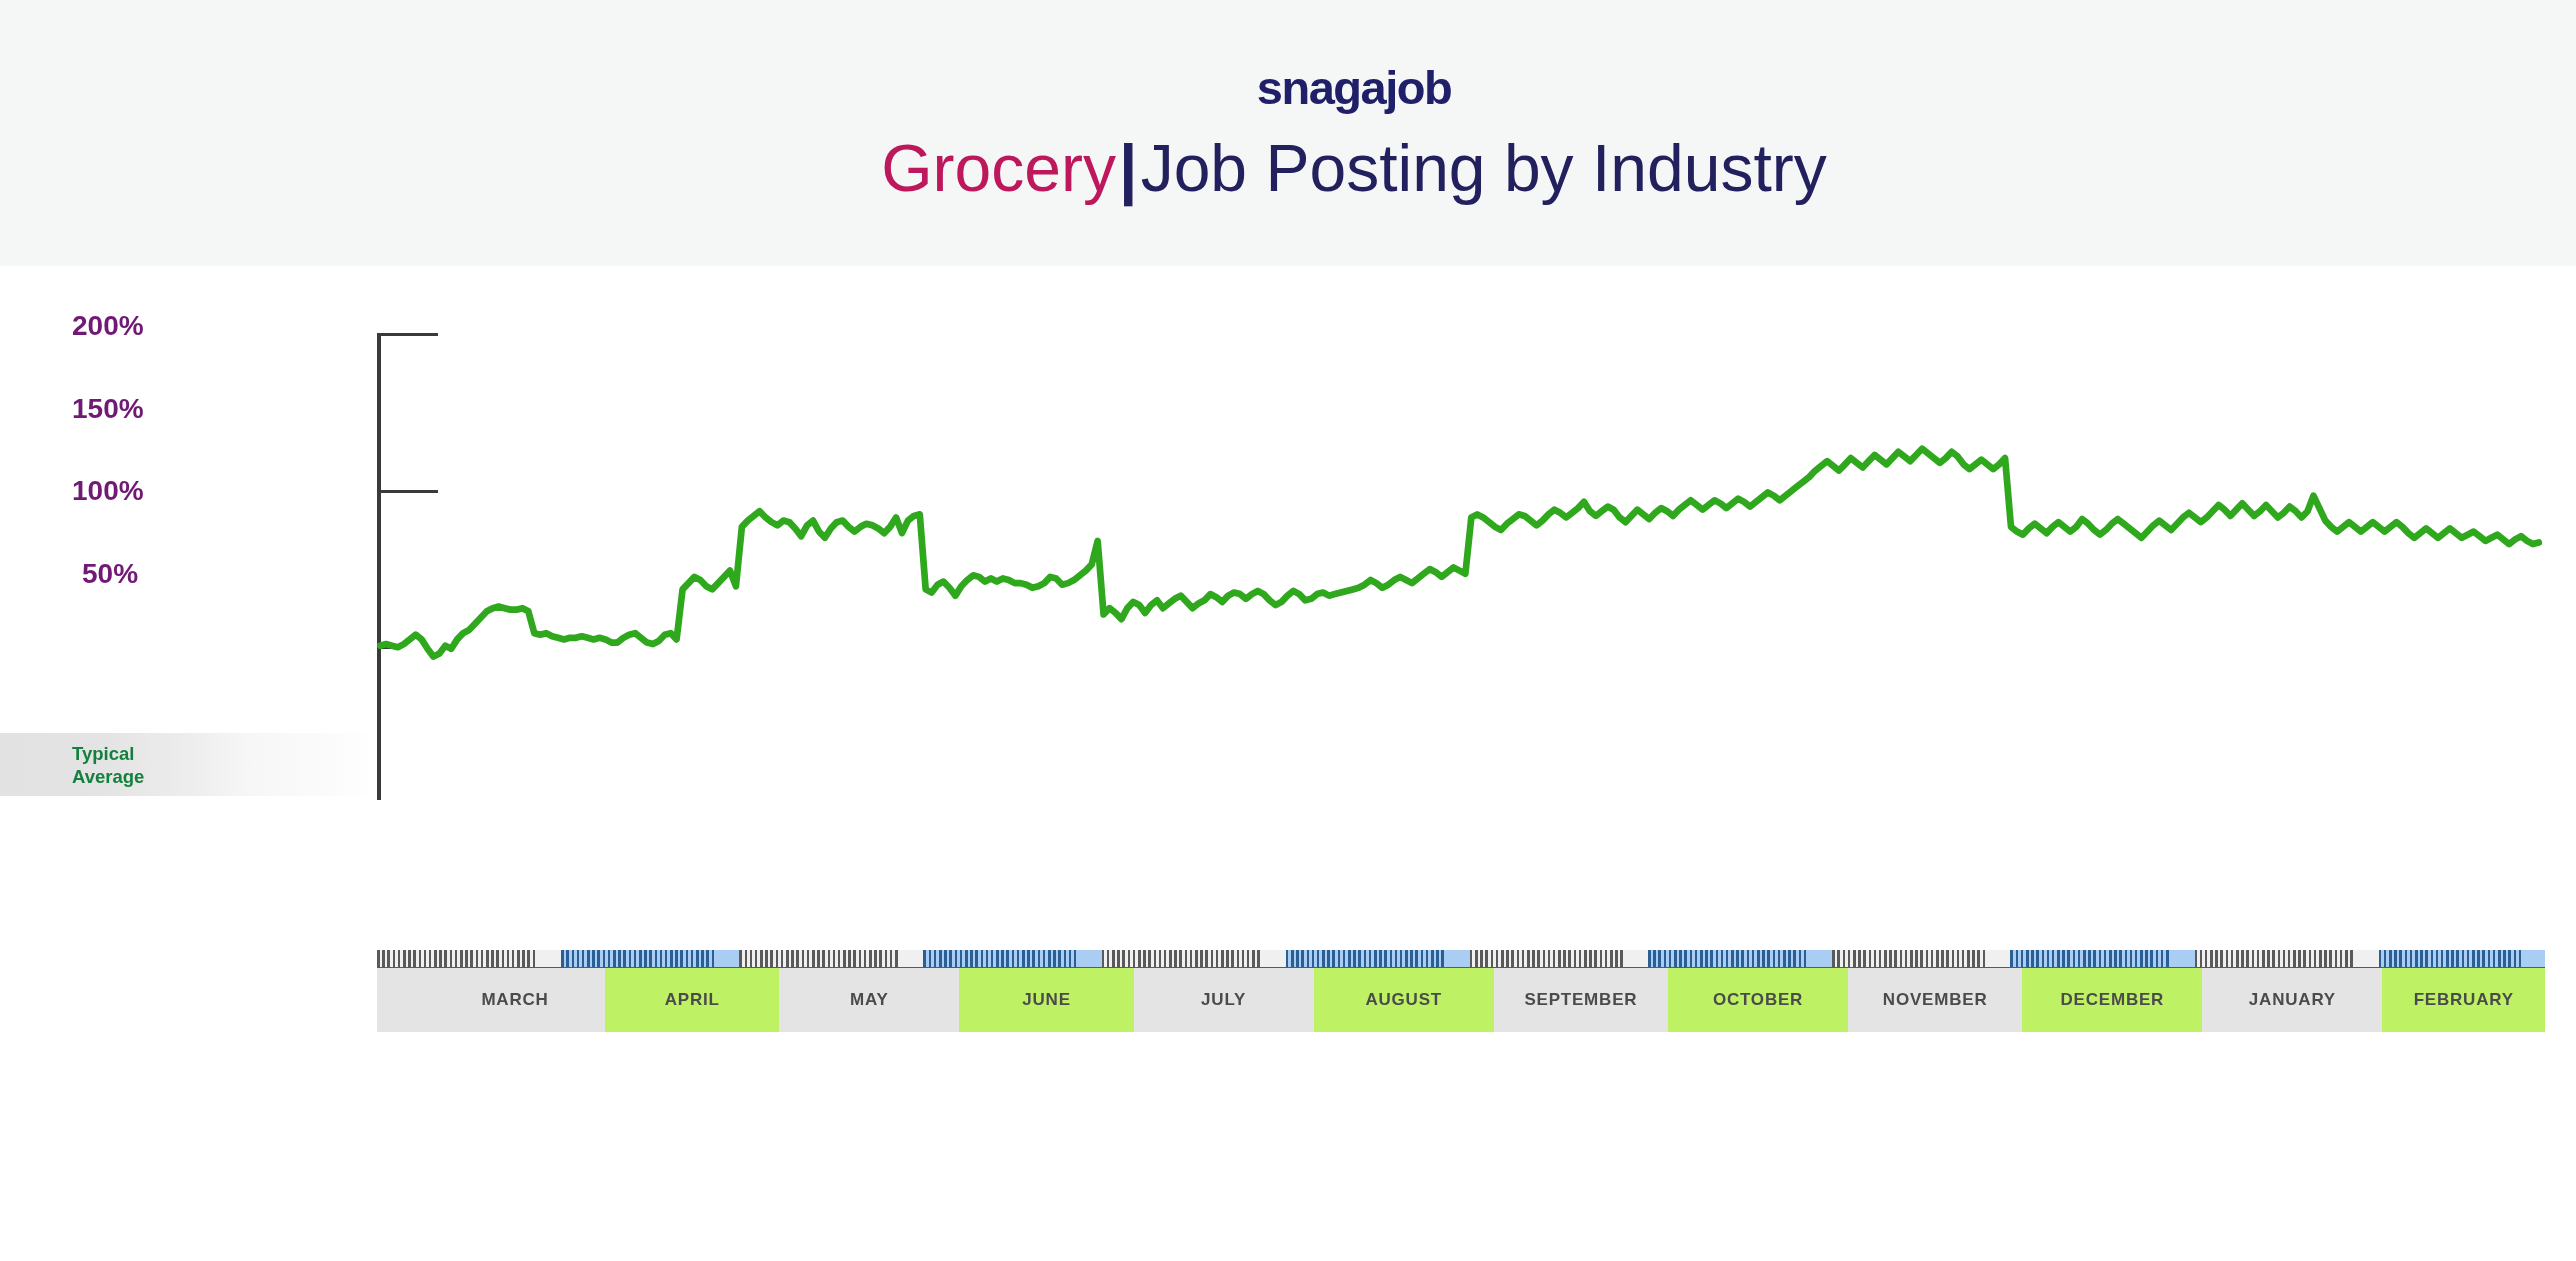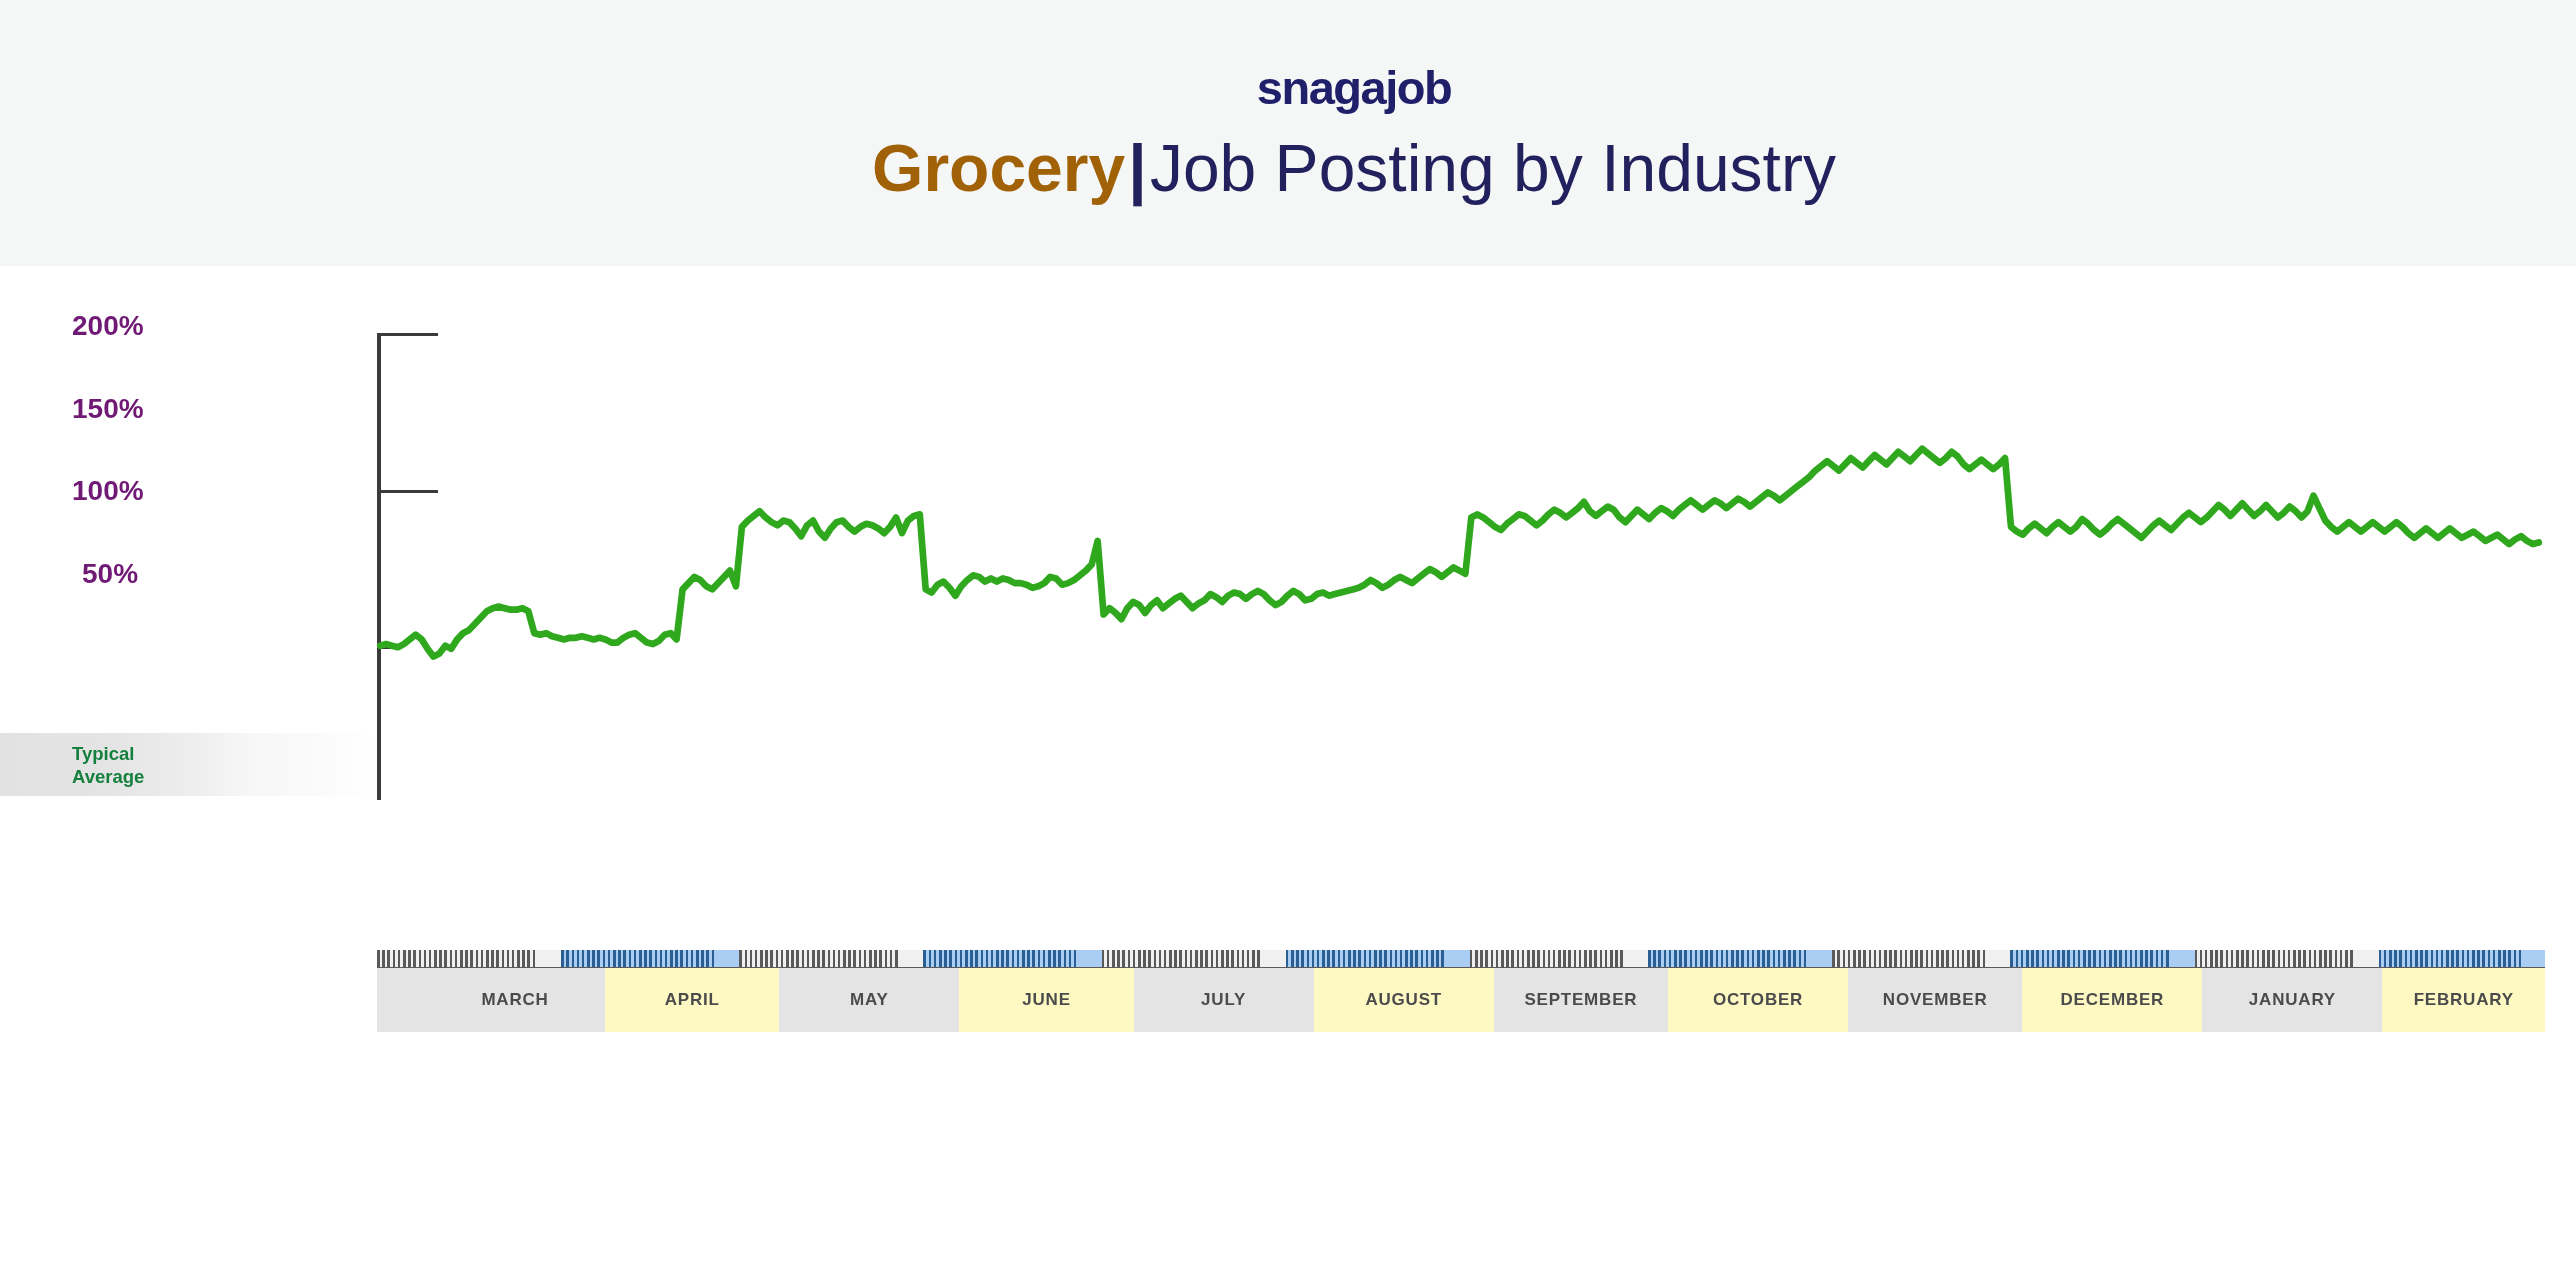--- a/index.html
+++ b/index.html
@@ -19,21 +19,21 @@
   #logo{
     margin-top:64px;
     font-size:47px;font-weight:bold;letter-spacing:-1.5px;
     color:#1f2069;line-height:1;
   }
   #title{
     margin-top:24px;
     font-size:66px;font-weight:400;color:#22215e;line-height:1;
     white-space:nowrap;
   }
-  #title .ind{color:#a16207;font-weight:bold;}
+  #title .ind{color:#be185d;font-weight:normal;}
   #title .sep{color:#22215e;font-weight:bold;padding:0 3.1px;}
   
   #plot{
     position:absolute;left:0;top:266px;width:2708px;height:995px;
     background:#ffffff;
   }
   
   #avg-band{
     position:absolute;left:0;top:467px;width:252px;height:63px;
     background:linear-gradient(to right,#e2e2e2 0%,#e4e4e4 42%,#eeeeee 78%,#f7f7f7 100%);
@@ -82,21 +82,21 @@
   #months{
     position:absolute;left:377px;top:702px;width:2168px;height:64px;
     display:flex;
   }
   .mcell{
     display:flex;align-items:center;justify-content:center;
     font-size:17px;font-weight:bold;color:#4b4b4b;letter-spacing:0.8px;
     overflow:hidden;
   }
   .mcell.grey{background:#e4e4e4;}
-  .mcell.blue{background:#fef9c3;}
+  .mcell.blue{background:#bef264;}
 </style>
 </head>
 <body>
 
 <div id="header">
   <div id="logo">snagajob</div>
   <div id="title">
     <span class="ind">Grocery</span><span class="sep">|</span><span>Job Posting by Industry</span>
   </div>
 </div>

